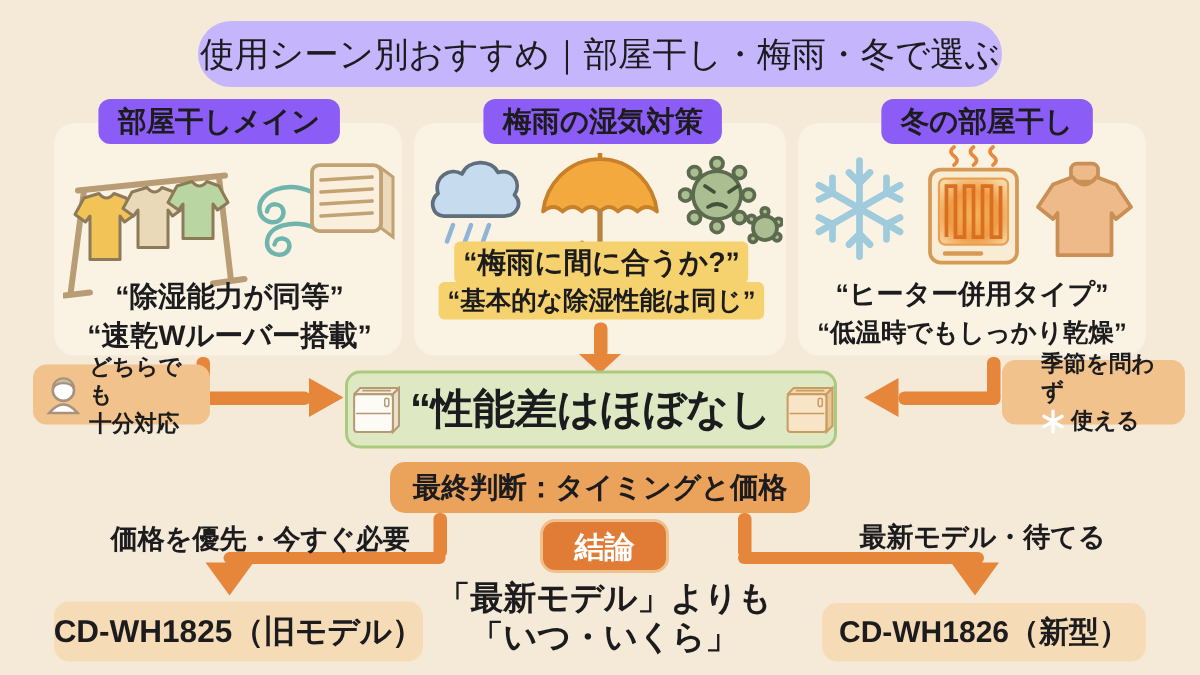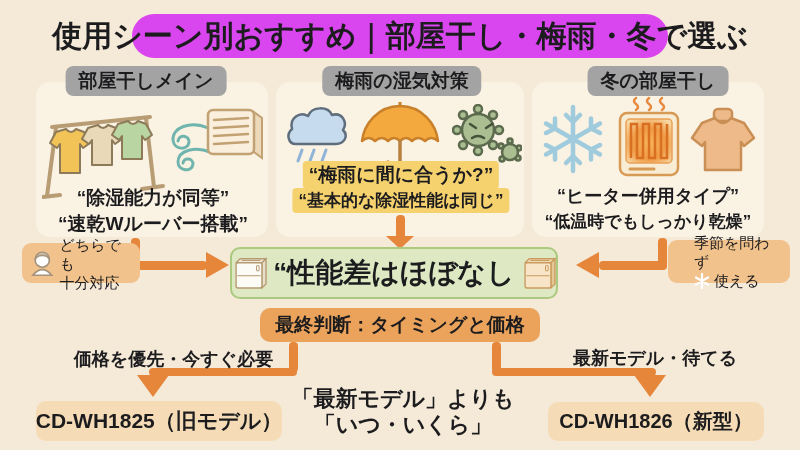--- a/index.html
+++ b/index.html
@@ -1,30 +1,30 @@
 <!DOCTYPE html>
 <html><head>
 <meta charset="utf-8">
 <style>
   html,body{margin:0;padding:0;background:#e9e2d6;}
   body{font-family:"Liberation Sans","DejaVu Sans",sans-serif;color:#1c1c1e;}
   .stage{position:relative;width:800px;height:450px;background:#f5e9d8;overflow:hidden;}
   .abs{position:absolute;}
-  .title-pill{left:132px;top:14px;width:536px;height:44px;background:#d946ef;border-radius:23px;
-    display:flex;align-items:center;justify-content:center;font-size:30px;font-weight:700;white-space:nowrap;}
+  .title-pill{left:132px;top:14px;width:536px;height:44px;background:#c4b5fd;border-radius:23px;
+    display:flex;align-items:center;justify-content:center;font-size:23px;font-weight:400;white-space:nowrap;}
   .panel{background:#faf2e3;border-radius:14px;top:82px;height:155px;}
-  .tag{top:66px;height:30px;background:#a3a3a3;border-radius:8px;display:flex;align-items:center;justify-content:center;
+  .tag{top:66px;height:30px;background:#8b5cf6;border-radius:8px;display:flex;align-items:center;justify-content:center;
     font-size:19px;font-weight:800;padding:0 13px;transform:translateX(-50%);white-space:nowrap;}
   .quote{font-weight:800;white-space:nowrap;transform:translateX(-50%);}
   .hl{background:#f6d26f;border-radius:4px;padding:1px 6px;}
   .band{left:230px;top:247px;width:328px;height:52px;background:#dee9c4;border:2.5px solid #abc97f;border-radius:10px;
     box-sizing:border-box;display:flex;align-items:center;justify-content:center;gap:6px;}
   .band-text{font-size:28px;font-weight:900;white-space:nowrap;}
   .callout{background:#f2c28c;border-radius:9px;display:flex;align-items:center;gap:5px;padding:2px 8px;box-sizing:border-box;}
-  .cl-lines{font-size:15px;font-weight:400;line-height:19px;}
+  .cl-lines{font-size:15px;font-weight:700;line-height:19px;}
   .cl-row{display:flex;align-items:center;gap:4px;}
   .oline{background:#e5863b;}
   .tri{width:0;height:0;}
   .decision-bar{left:260px;top:308px;width:280px;height:34px;background:#eba35c;border-radius:10px;
     display:flex;align-items:center;justify-content:center;font-size:19px;font-weight:800;white-space:nowrap;}
   .label{font-weight:800;font-size:18px;text-align:center;white-space:nowrap;}
   .badge{left:360px;top:346px;width:86px;height:36px;background:#e07c36;border:2.5px solid #efc08b;box-sizing:border-box;
     border-radius:10px;display:flex;align-items:center;justify-content:center;color:#fff;font-size:20px;font-weight:900;}
   .concl{font-weight:800;font-size:22px;white-space:nowrap;transform:translateX(-50%);}
   .model-box{background:#f6dcb6;border-radius:10px;display:flex;align-items:center;justify-content:center;
@@ -218,19 +218,20 @@
   <div class="abs oline" style="left:149px;top:368px;width:148px;height:8px;border-radius:4px;"></div>
   <div class="abs tri" style="left:137px;top:375px;border-left:16px solid transparent;border-right:16px solid transparent;border-top:22px solid #e5863b;"></div>
 
   <div class="abs oline" style="left:492px;top:342px;width:9px;height:30px;border-radius:4px;"></div>
   <div class="abs oline" style="left:492px;top:368px;width:164px;height:8px;border-radius:4px;"></div>
   <div class="abs tri" style="left:634px;top:375px;border-left:16px solid transparent;border-right:16px solid transparent;border-top:22px solid #e5863b;"></div>
 
   <div class="abs label" style="left:56px;top:347px;width:235px;">価格を優先・今すぐ必要</div>
   <div class="abs label" style="left:547px;top:346px;width:216px;">最新モデル・待てる</div>
 
+  <div class="abs badge">結論</div>
   <div class="abs concl" style="left:403px;top:384px;">「最新モデル」よりも</div>
   <div class="abs concl" style="left:403px;top:410px;">「いつ・いくら」</div>
 
   <div class="abs model-box" style="left:36px;top:401px;width:246px;height:40px;font-size:21px;">CD-WH1825（旧モデル）</div>
   <div class="abs model-box" style="left:548px;top:402px;width:216px;height:39px;font-size:20px;">CD-WH1826（新型）</div>
 
 </div>
 
 </body></html>

